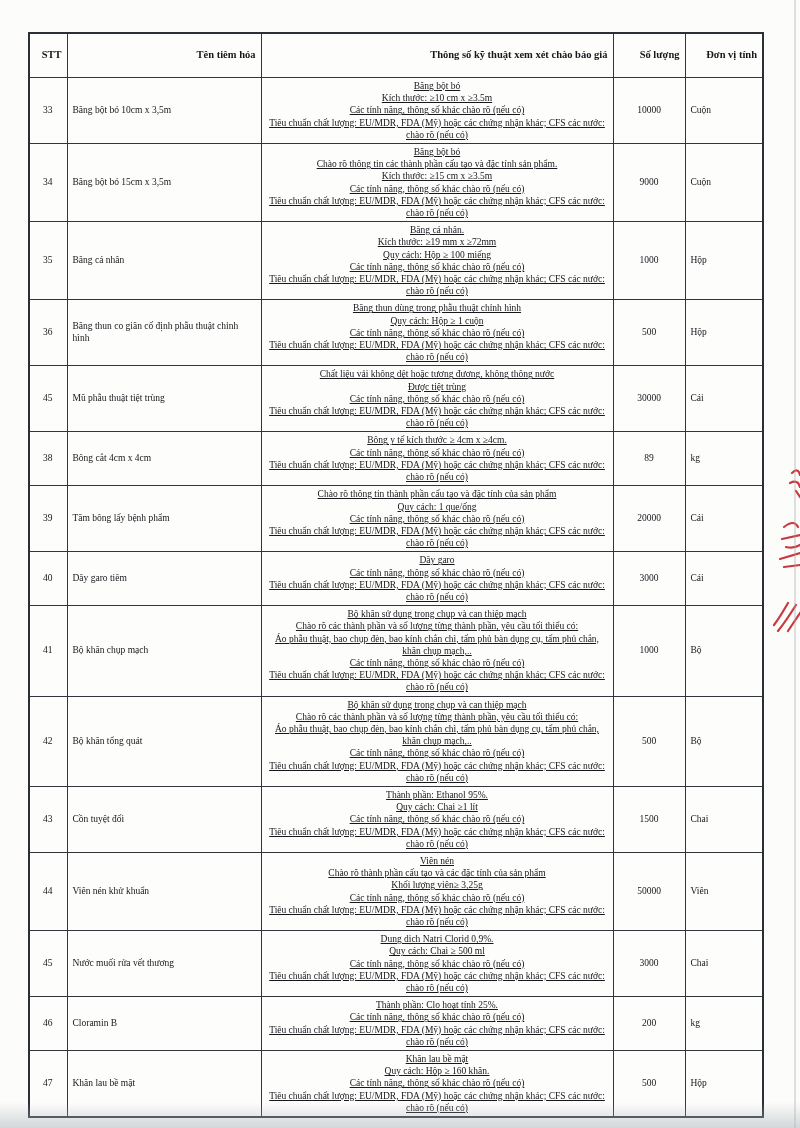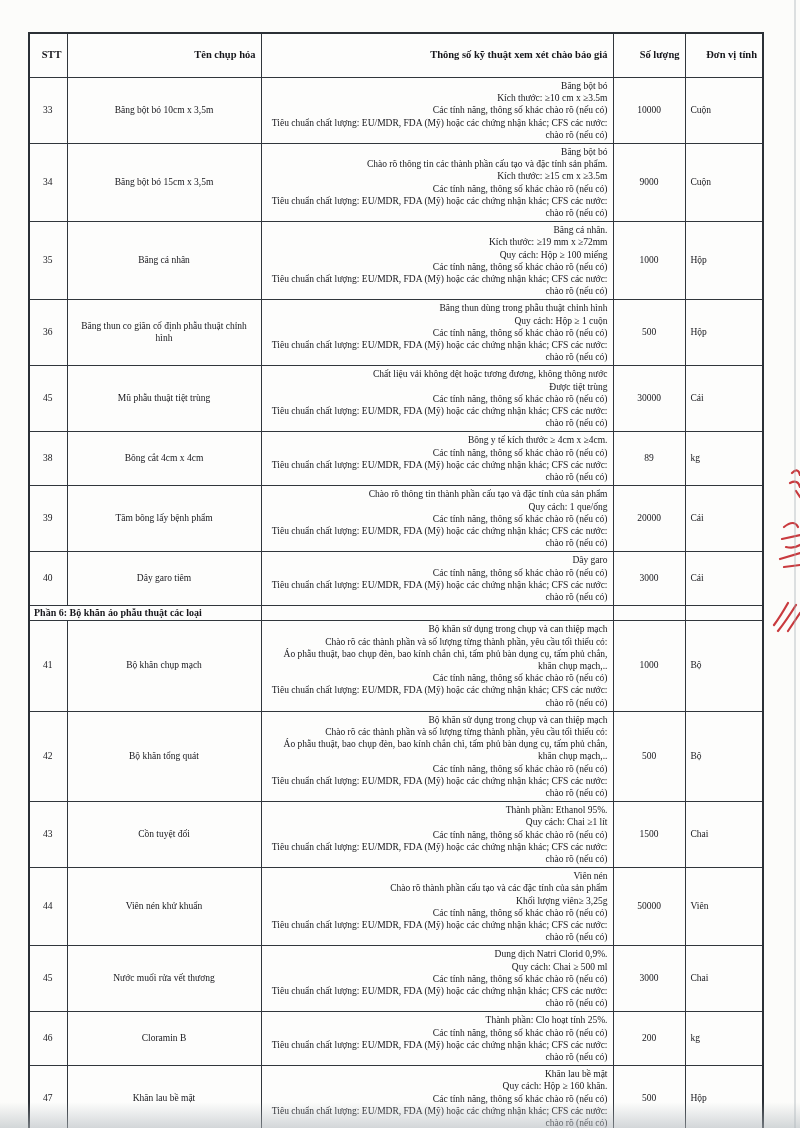--- a/index.html
+++ b/index.html
@@ -30,22 +30,22 @@
     vertical-align:middle;
     font-size:9.5px;line-height:12.2px;
     overflow:hidden;
   }
   .doc-table{border:2px solid #2b3036;}
   th.hcell{
     font-weight:bold;font-size:10.5px;text-align:right;
     height:40px;vertical-align:middle;
   }
   td.c-stt{text-align:center;vertical-align:middle;padding-left:4px;}
-  td.c-name{text-align:center;vertical-align:middle;}
-  td.c-spec{text-align:right;vertical-align:top;padding-top:2px;}
+  td.c-name{text-align:left;vertical-align:middle;}
+  td.c-spec{text-align:center;vertical-align:top;padding-top:2px;text-decoration:underline;}
   td.c-qty{text-align:center;vertical-align:middle;}
   td.c-unit{vertical-align:middle;}
   .spec-line{margin:0;padding:0;}
   tr.section-row td{
     font-weight:bold;font-size:10px;padding:1px 4px;height:12px;
     vertical-align:middle;
   }
   .red-ink{
     position:absolute;right:0;top:455px;width:34px;height:190px;
     overflow:hidden;pointer-events:none;
@@ -58,21 +58,21 @@
   <colgroup>
     <col style="width:38px">
       <col style="width:194px">
       <col style="width:352px">
       <col style="width:72px">
       <col style="width:78px">
   </colgroup>
   <thead>
     <tr>
       <th class="hcell">STT</th>
-      <th class="hcell">Tên chụp hóa</th>
+      <th class="hcell">Tên tiêm hóa</th>
       <th class="hcell">Thông số kỹ thuật xem xét chào báo giá</th>
       <th class="hcell">Số lượng</th>
       <th class="hcell">Đơn vị tính</th>
     </tr>
   </thead>
   <tbody>
   <tr>
     <td class="c-stt">33</td>
     <td class="c-name">Băng bột bó 10cm x 3,5m</td>
     <td class="c-spec">
@@ -169,26 +169,20 @@
     <td class="c-name">Dây garo tiêm</td>
     <td class="c-spec">
           <div class="spec-line">Dây garo</div>
           <div class="spec-line">Các tính năng, thông số khác chào rõ (nếu có)</div>
           <div class="spec-line">Tiêu chuẩn chất lượng: EU/MDR, FDA (Mỹ) hoặc các chứng nhận khác; CFS các nước: chào rõ (nếu có)</div>
         </td>
     <td class="c-qty">3000</td>
     <td class="c-unit">Cái</td>
   </tr>
 
-  <tr class="section-row">
-    <td colspan="2">Phần 6: Bộ khăn áo phẫu thuật các loại</td>
-    <td></td>
-    <td></td>
-    <td></td>
-  </tr>
 
   <tr>
     <td class="c-stt">41</td>
     <td class="c-name">Bộ khăn chụp mạch</td>
     <td class="c-spec">
           <div class="spec-line">Bộ khăn sử dụng trong chụp và can thiệp mạch</div>
           <div class="spec-line">Chào rõ các thành phần và số lượng từng thành phần, yêu cầu tối thiểu có:</div>
           <div class="spec-line">Áo phẫu thuật, bao chụp đèn, bao kính chắn chì, tấm phủ bàn dụng cụ, tấm phủ chắn, khăn chụp mạch,..</div>
           <div class="spec-line">Các tính năng, thông số khác chào rõ (nếu có)</div>
           <div class="spec-line">Tiêu chuẩn chất lượng: EU/MDR, FDA (Mỹ) hoặc các chứng nhận khác; CFS các nước: chào rõ (nếu có)</div>

